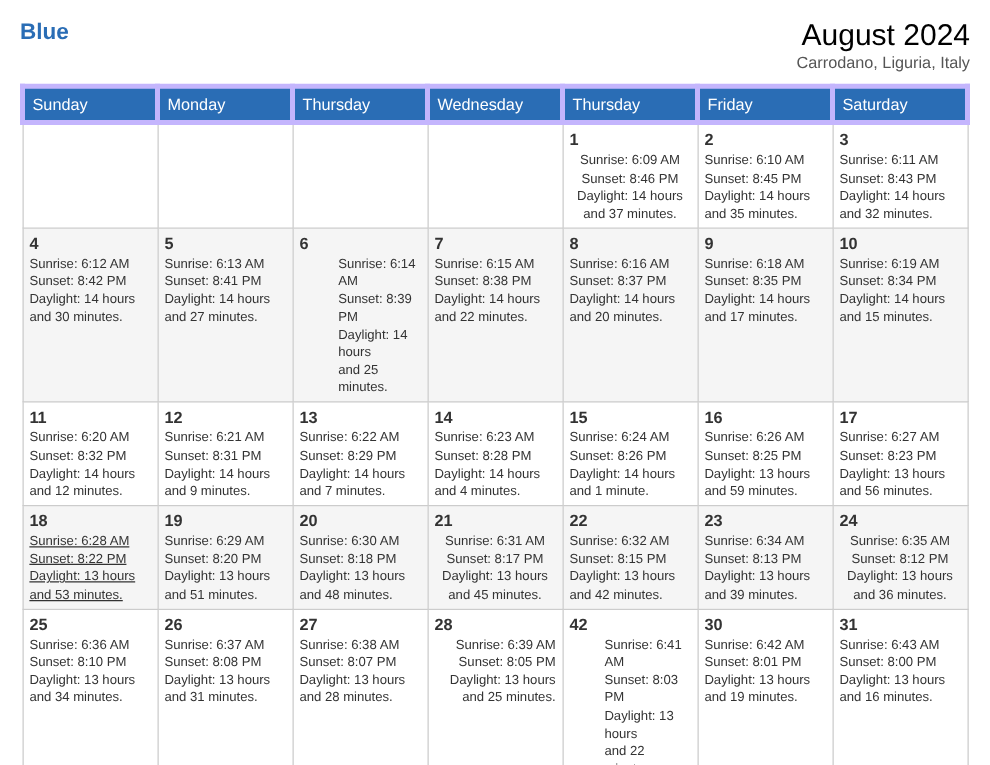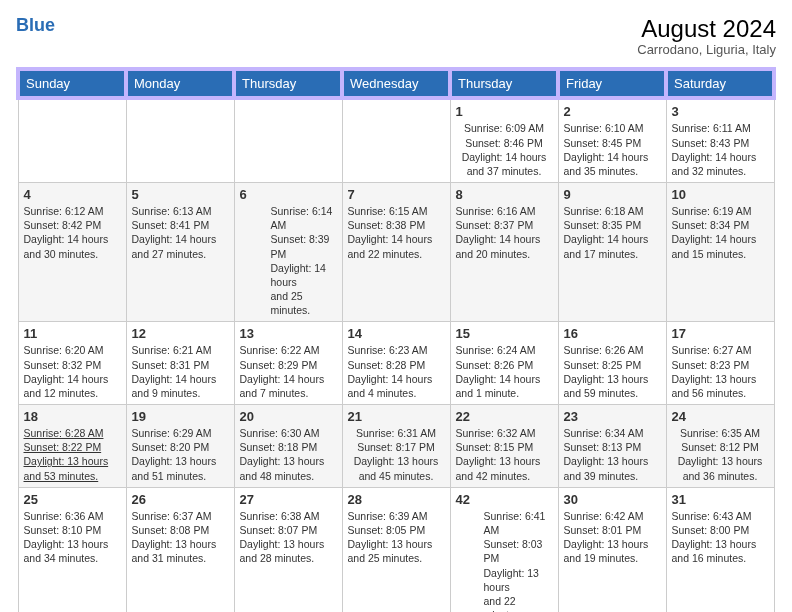--- a/index.html
+++ b/index.html
@@ -321,21 +321,21 @@
         </td>
         <td>
           <span class="day-num">27</span>
           <div class="day-info" style="white-space: pre-line;">Sunrise: 6:38 AM
 Sunset: 8:07 PM
 Daylight: 13 hours
 and 28 minutes.</div>
         </td>
         <td>
           <span class="day-num">28</span>
-          <div class="day-info" style="white-space: pre-line;">Sunrise: 6:39 AM
+          <div class="day-info" style="white-space: pre-line; text-align: right;">Sunrise: 6:39 AM
 Sunset: 8:05 PM
 Daylight: 13 hours
 and 25 minutes.</div>
         </td>
         <td>
           <span class="day-num">42</span>
           <div class="day-info" style="white-space: pre-line; margin-left: 28px;">Sunrise: 6:41 AM
 Sunset: 8:03 PM
 Daylight: 13 hours
 and 22 minutes.</div>

